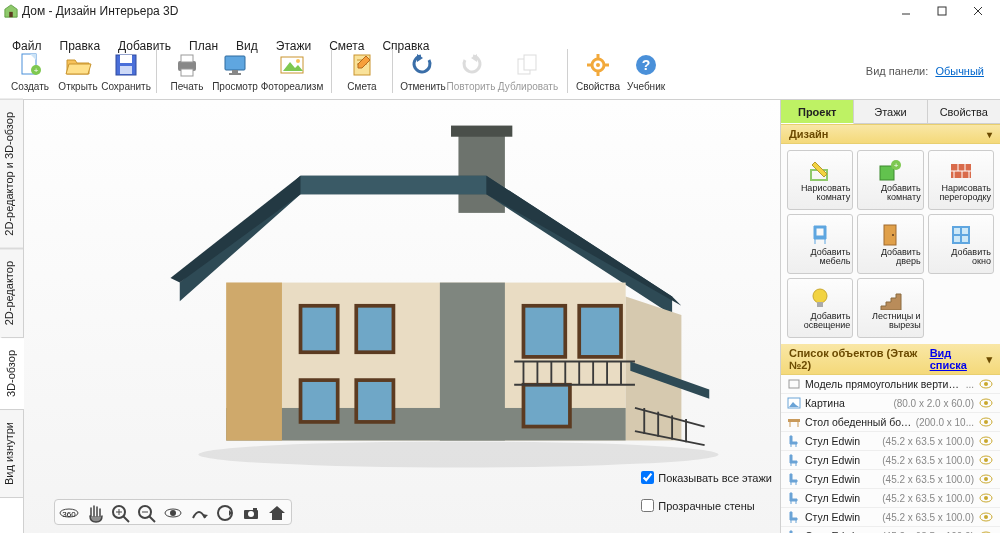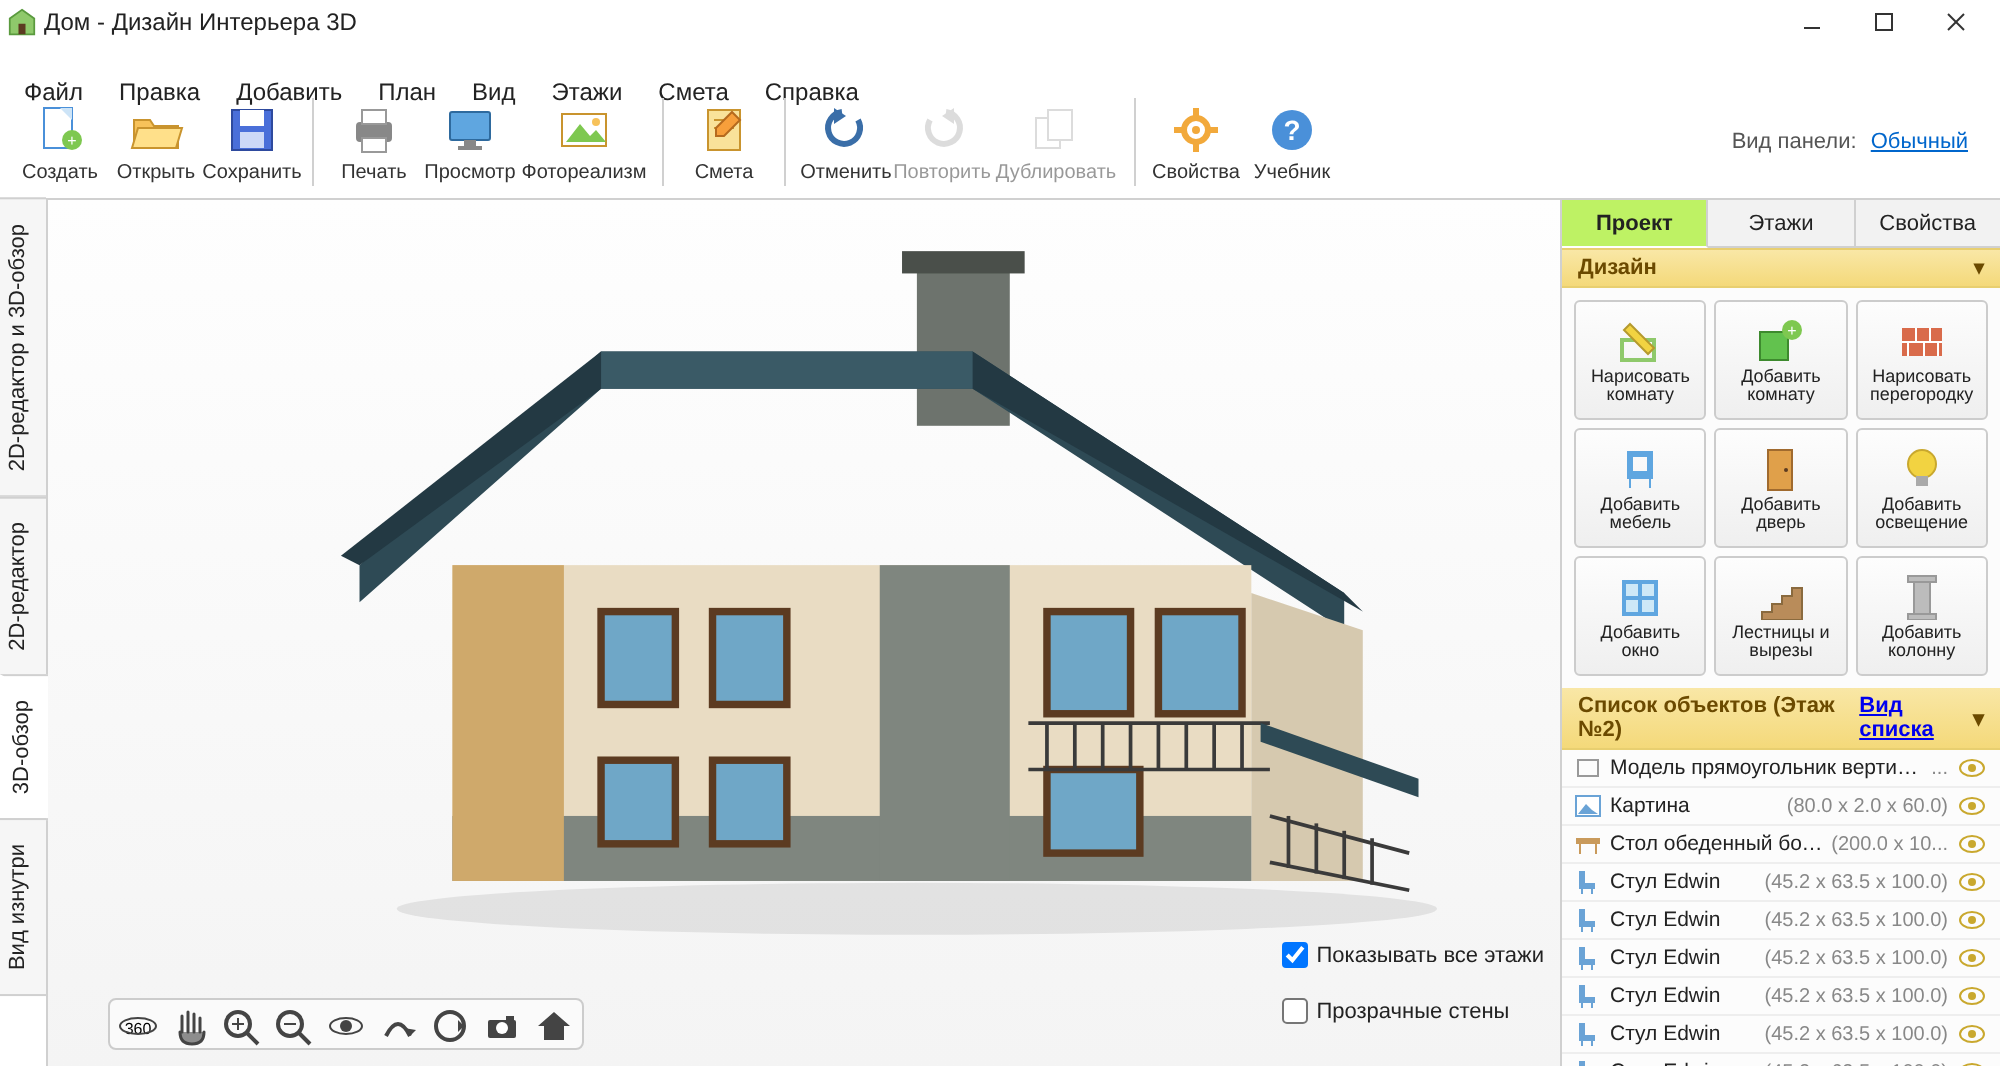--- a/index.html
+++ b/index.html
@@ -51,21 +51,21 @@
   .right-tab { flex: 1; display: flex; align-items: center; justify-content: center; font-size: 11px; border-right: 1px solid #d0d0d0; background: #f2f2f2; cursor: pointer; }
   .right-tab:last-child { border-right: none; }
   .right-tab.active { background: #bef264; border-bottom: 1px solid #fff; margin-bottom: -1px; font-weight: bold; }
 
   .section-header { background: linear-gradient(#f9e7a6,#f4d97a); border-top: 1px solid #e8cf70; border-bottom: 1px solid #e8cf70; color: #6b4a00; font-weight: bold; padding: 3px 8px; font-size: 11px; display: flex; align-items: center; justify-content: space-between; }
   .section-header .arrow { font-size: 10px; }
 
   .design-grid { display: grid; grid-template-columns: repeat(3, 1fr); gap: 4px; padding: 6px; }
   .design-btn { border: 1px solid #ccc; background: linear-gradient(#fdfdfd,#efefef); border-radius: 3px; height: 60px; display: flex; flex-direction: column; align-items: center; justify-content: center; gap: 2px; cursor: pointer; padding: 2px; }
   .design-icon { width: 26px; height: 24px; }
-  .design-lbl { font-size: 9px; text-align: center; line-height: 1.05; }
+  .design-lbl { font-size: 9px; text-align: right; line-height: 1.05; }
   .obj-header { background: linear-gradient(#f9e7a6,#f4d97a); border-bottom: 1px solid #e8cf70; color: #6b4a00; font-weight: bold; padding: 3px 8px; font-size: 11px; display: flex; justify-content: space-between; align-items: center; }
   .obj-rows { flex: 1; overflow-y: auto; }
   .obj-row { display: flex; align-items: center; padding: 2px 6px; font-size: 10.5px; border-bottom: 1px solid #eee; gap: 4px; }
   .obj-icon { width: 14px; height: 14px; flex-shrink: 0; }
   .obj-name { flex: 1; white-space: nowrap; overflow: hidden; text-overflow: ellipsis; }
   .obj-dim { color: #888; font-size: 10px; white-space: nowrap; }
   .obj-vis { width: 16px; display: flex; align-items: center; justify-content: center; }
 
   .obj-rows::-webkit-scrollbar { width: 12px; }
   .obj-rows::-webkit-scrollbar-thumb { background: #c8c8c8; border-radius: 2px; }
@@ -431,46 +431,38 @@
         </div>
         <div class="design-btn">
           <span class="design-icon"><svg width="26" height="24">
               <rect x="7" y="3" width="12" height="20" fill="#e0a04a" stroke="#a06a2e"></rect>
               <circle cx="16" cy="13" r="1" fill="#5c3b21"></circle>
             </svg></span>
           <span class="design-lbl">Добавить дверь</span>
         </div>
         <div class="design-btn">
           <span class="design-icon"><svg width="26" height="24">
-              <circle cx="13" cy="10" r="7" fill="#f2d341" stroke="#c9a82e"></circle>
-              <rect x="10" y="16" width="6" height="5" fill="#aaa"></rect>
-            </svg></span>
-          <span class="design-lbl">Добавить освещение</span>
-        </div>
-        <div class="design-btn">
-          <span class="design-icon"><svg width="26" height="24">
               <rect x="5" y="5" width="16" height="16" fill="#cde8f7" stroke="#5fa6e0" stroke-width="2"></rect>
               <line x1="13" y1="5" x2="13" y2="21" stroke="#5fa6e0" stroke-width="2"></line>
               <line x1="5" y1="13" x2="21" y2="13" stroke="#5fa6e0" stroke-width="2"></line>
             </svg></span>
           <span class="design-lbl">Добавить окно</span>
         </div>
         <div class="design-btn">
           <span class="design-icon"><svg width="26" height="24">
+              <circle cx="13" cy="10" r="7" fill="#f2d341" stroke="#c9a82e"></circle>
+              <rect x="10" y="16" width="6" height="5" fill="#aaa"></rect>
+            </svg></span>
+          <span class="design-lbl">Добавить освещение</span>
+        </div>
+        <div class="design-btn">
+          <span class="design-icon"><svg width="26" height="24">
               <path d="M4 20 h5 v-4 h5 v-4 h5 v-4 h5 v16 h-20 z" fill="#b98c5a" stroke="#8a6a3e"></path>
             </svg></span>
           <span class="design-lbl">Лестницы и вырезы</span>
-        </div>
-        <div class="design-btn">
-          <span class="design-icon"><svg width="26" height="24">
-              <rect x="9" y="4" width="8" height="18" fill="#bcbcbc" stroke="#999"></rect>
-              <rect x="6" y="2" width="14" height="3" fill="#bcbcbc" stroke="#999"></rect>
-              <rect x="6" y="21" width="14" height="3" fill="#bcbcbc" stroke="#999"></rect>
-            </svg></span>
-          <span class="design-lbl">Добавить колонну</span>
         </div>
       </div>
 
     <div class="obj-header">
       <span>Список объектов (Этаж №2)</span>
       <a href="#">Вид списка</a>
       <span class="arrow">▾</span>
     </div>
     <div class="obj-rows" id="obj-rows">
         <div class="obj-row">

